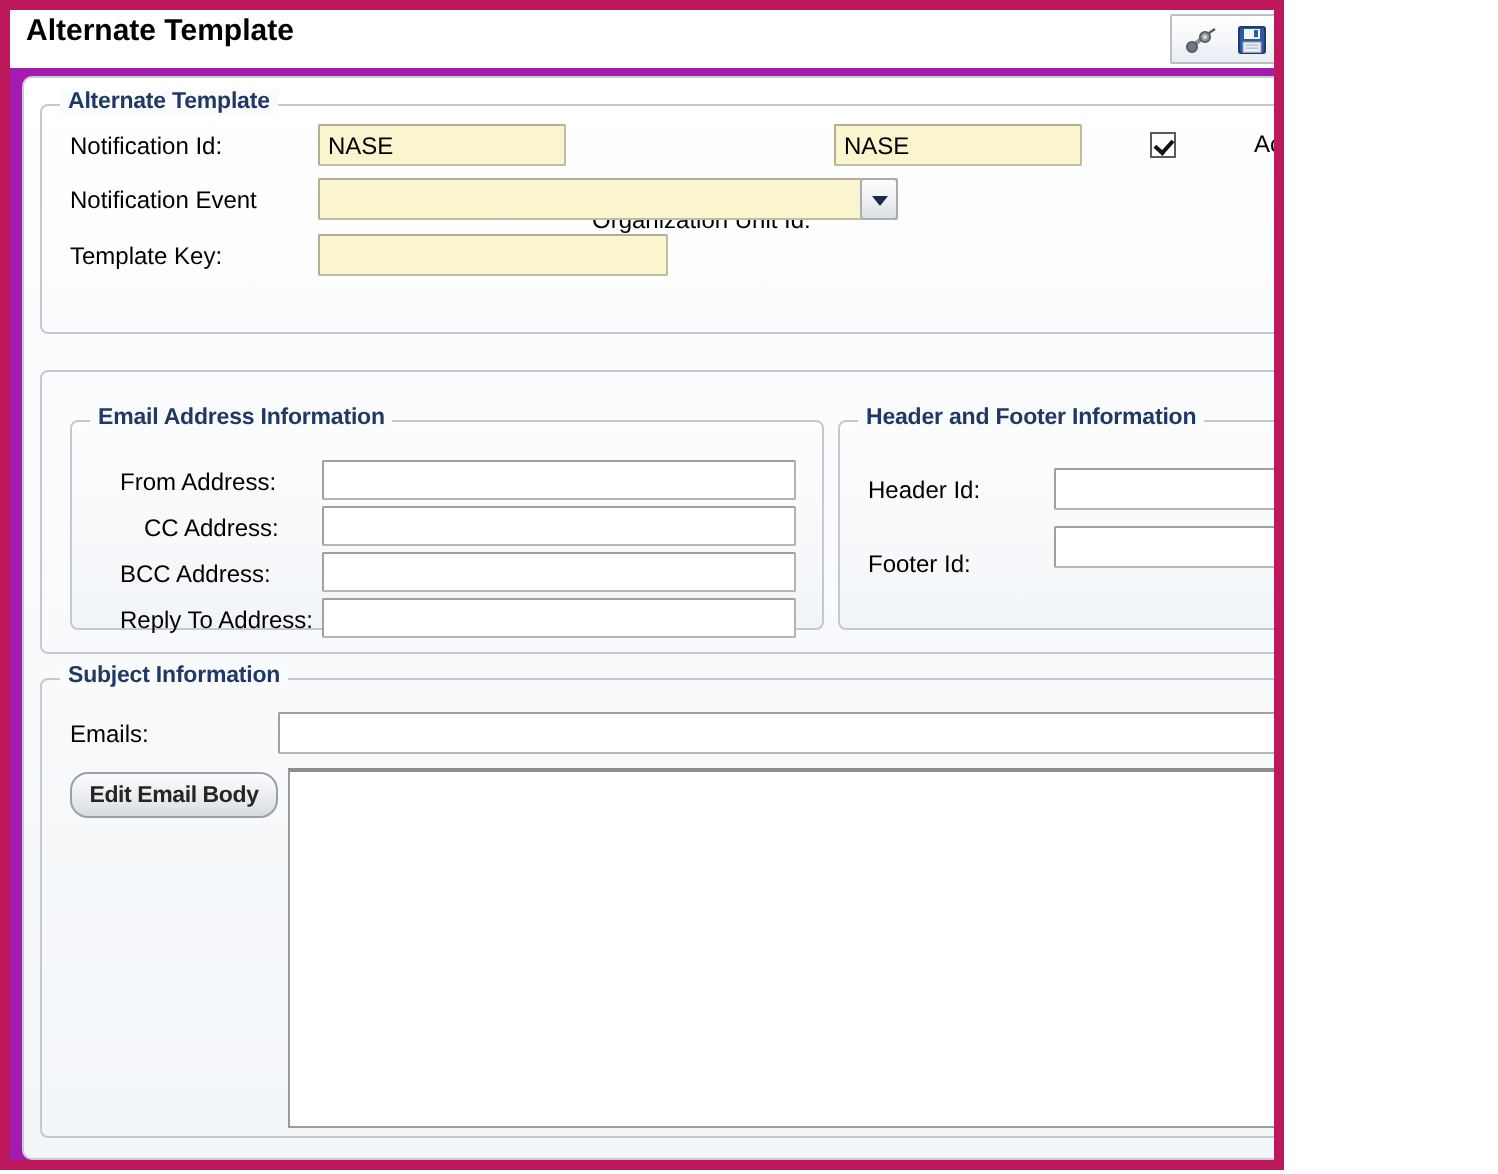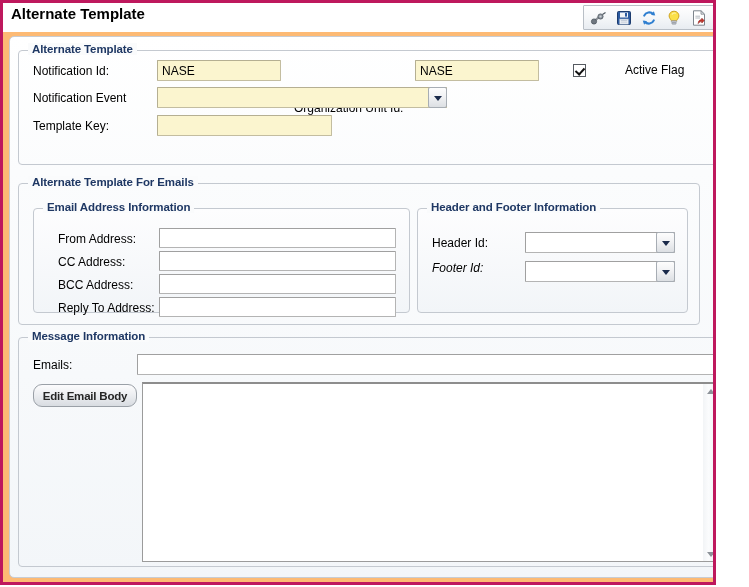--- a/index.html
+++ b/index.html
@@ -13,24 +13,24 @@
     background: #ffffff;
     font-family: "Liberation Sans", sans-serif;
     font-size: 12px;
     color: #000000;
   }
 
   
   .window {
     position: absolute;
     left: 0; top: 0;
-    width: 716px;
+    width: 642px;
     height: 585px;
-    border: 3px solid #be185d;
-    background: #fdba74;
+    border: 5px solid #be185d;
+    background: #a21caf;
     box-sizing: border-box;
     overflow: hidden;
   }
 
   
   .titlebar {
     position: absolute;
     left: 0; top: 0;
     width: 747px;
     height: 29px;
@@ -369,61 +369,60 @@
         <div class="combo-btn">
           <span class="arrow"></span>
         </div>
       </div>
 
       <div class="lbl" style="left:14px; top:68px;">Template Key:</div>
       <input class="fld req" style="left: 138px; top: 64px; width: 175px; height: 21px;" value="">
     </div>
 
     <div class="fs" style="left:8px; top:146px; width:682px; height:142px;">
-      <div class="legend">Alternate Template For Emails</div>
 
       <div class="fs inner" style="left:14px; top:24px; width:377px; height:105px;">
         <div class="legend">Email Address Information</div>
 
         <div class="lbl" style="left:24px; top:23px;">From Address:</div>
         <input class="fld" style="left: 125px; top: 19px; width: 237px; height: 20px;" value="">
 
-        <div class="lbl" style="left:24px; top:46px;">CC Address:</div>
+        <div class="lbl" style="left:36px; top:46px;">CC Address:</div>
         <input class="fld" style="left: 125px; top: 42px; width: 237px; height: 20px;" value="">
 
         <div class="lbl" style="left:24px; top:69px;">BCC Address:</div>
         <input class="fld" style="left: 125px; top: 65px; width: 237px; height: 20px;" value="">
 
         <div class="lbl" style="left:24px; top:92px;">Reply To Address:</div>
         <input class="fld" style="left: 125px; top: 88px; width: 237px; height: 20px;" value="">
       </div>
 
       <div class="fs inner" style="left:398px; top:24px; width:271px; height:105px;">
         <div class="legend">Header and Footer Information</div>
 
         <div class="lbl" style="left:14px; top:27px;">Header Id:</div>
         <div class="combo" style="left:107px; top:23px; width:150px; height:21px;">
           <div class="combo-input" style="width:150px;"></div>
           <div class="combo-btn">
             <span class="arrow"></span>
           </div>
         </div>
 
-        <div class="lbl" style="left:14px; top:52px;font-style:italic;">Footer Id:</div>
+        <div class="lbl" style="left:14px; top:64px;">Footer Id:</div>
         <div class="combo" style="left:107px; top:52px; width:150px; height:21px;">
           <div class="combo-input" style="width:150px;"></div>
           <div class="combo-btn">
             <span class="arrow"></span>
           </div>
         </div>
       </div>
     </div>
 
     <div class="fs" style="left:8px; top:300px; width:713px; height:230px;">
-      <div class="legend">Message Information</div>
+      <div class="legend">Subject Information</div>
 
       <div class="lbl" style="left:14px; top:20px;">Emails:</div>
       <input class="fld" style="left: 118px; top: 16px; width: 581px; height: 21px;" value="">
 
       <button class="btn" style="left:14px; top:46px; width:104px; height:23px;">Edit Email Body</button>
 
       <div class="ta-wrap" style="left:123px; top:44px; width:576px; height:180px;">
         <div class="ta-body"></div>
         <div class="scrollbar">
           <div class="sb-arrow up">

